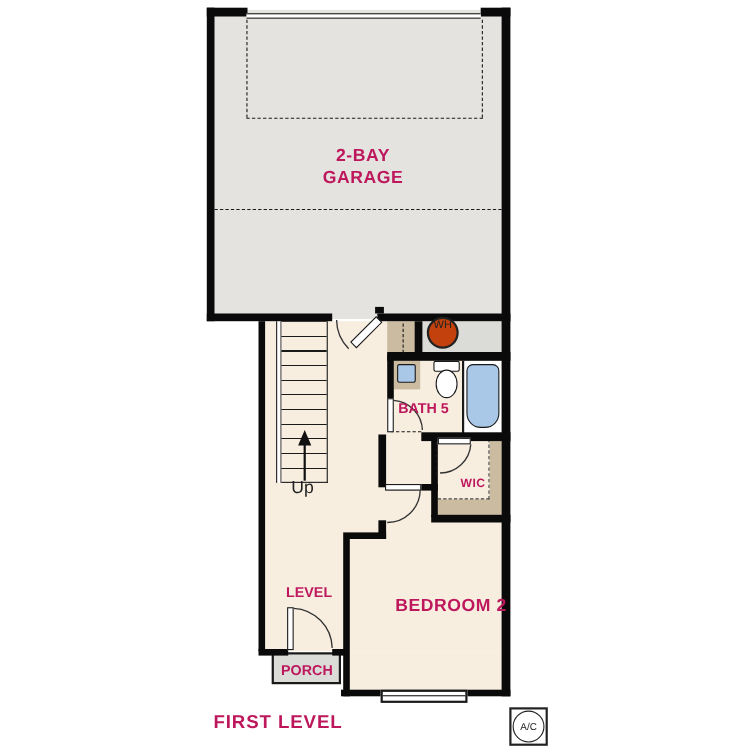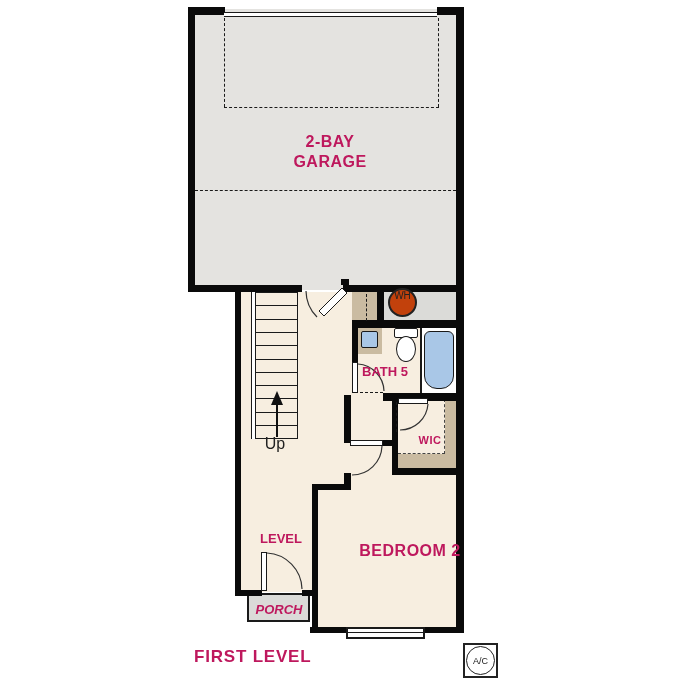--- a/index.html
+++ b/index.html
@@ -112,18 +112,18 @@
 
   <div class="lbl bold" style="left:330px;top:152px;transform:translate(-50%,-50%);font-size:16px;line-height:20px;text-align:center;letter-spacing:0.5px;">
     <div>2-BAY</div>
     <div>GARAGE</div>
   </div>
 
   <div class="lbl bold center" style="left:385px;top:371px;font-size:13px;">BATH 5</div>
   <div class="lbl center" style="left:420px;top:440px;font-size:11px;font-weight:600;letter-spacing:0.5px;padding-left:20px;">WIC</div>
   <div class="lbl bold center" style="left:386px;top:551px;font-size:16px;letter-spacing:0.5px;margin-left:24px;">BEDROOM 2</div>
   <div class="lbl bold center" style="left:281px;top:538px;font-size:13px;">LEVEL</div>
-  <div class="lbl bold center" style="left:279px;top:609px;font-size:13px;font-style:italic;">PORCH</div>
+  <div class="lbl bold center" style="left:279px;top:609px;font-size:13px;">PORCH</div>
   <div class="lbl center" style="left:275px;top:444px;font-size:16px;color:#222;">Up</div>
 
   <div class="lbl bold" style="left:194px;top:647px;font-size:17px;letter-spacing:0.8px;">FIRST LEVEL</div>
 
 </div>
 
 </body></html>

